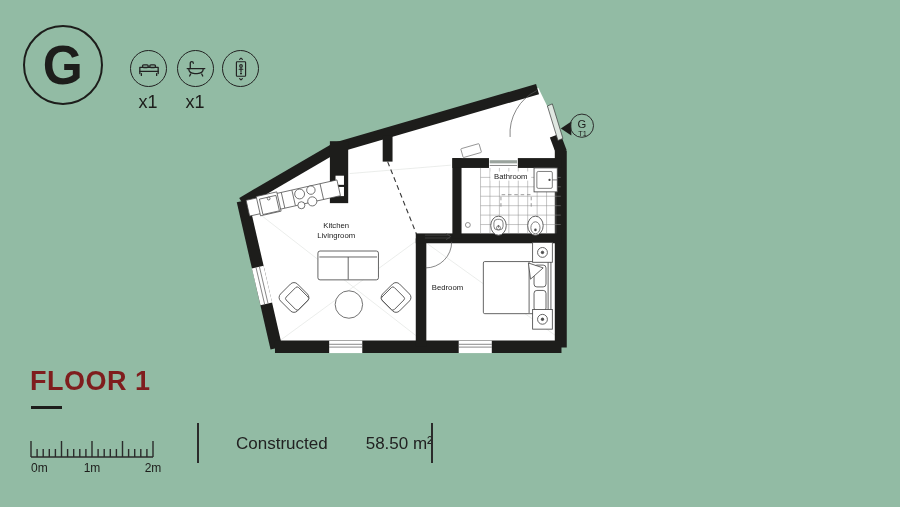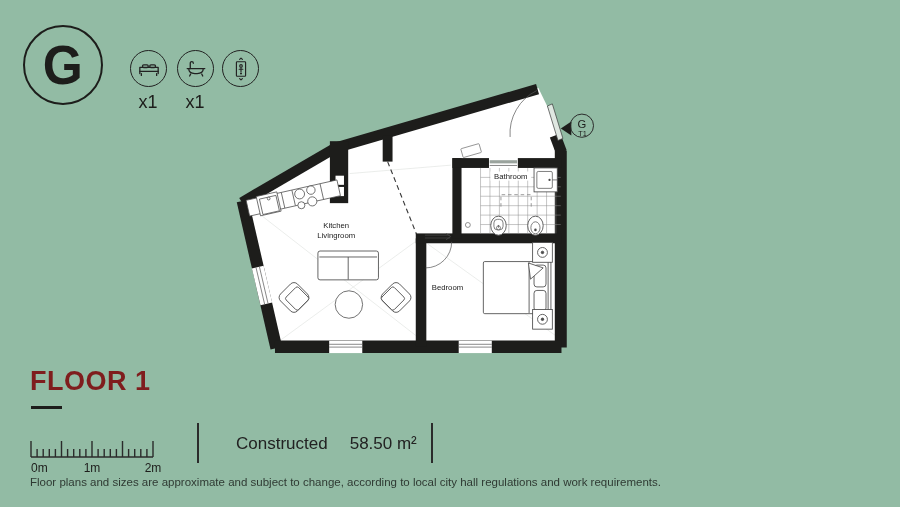--- a/index.html
+++ b/index.html
@@ -20,21 +20,21 @@
     width:35px;height:35px;border:1.6px solid #222;border-radius:50%;
     display:flex;align-items:center;justify-content:center;
   }
   .amenity svg{display:block;}
   .count{width:40px;text-align:center;font-size:18px;font-weight:500;color:#1d1d1b;}
   
   .floor-title{left:30px;top:366px;font-size:27px;letter-spacing:.5px;color:#7f1d1d;font-weight:bold;}
   .floor-dash{left:31px;top:406px;width:31px;height:3px;background:#1d1d1b;}
   .vdiv{width:2px;height:40px;background:#2b2b2b;top:423px;}
   .constructed{left:236px;top:434px;font-size:17px;color:#222;}
-  .constructed b{font-weight:400;margin-left:22px;}
+  .constructed b{font-weight:400;margin-left:38px;}
   .disclaimer{left:30px;top:476px;font-size:11.5px;color:#2f3a33;}
   svg text{font-family:"Liberation Sans", sans-serif;}
 </style>
 </head>
 <body>
 
 <div id="app">
 
   <div class="abs g-badge">
     <span>G</span>
@@ -247,15 +247,14 @@
     <text x="64" y="41" text-anchor="middle" font-size="12" fill="#1d1d1b">1m</text>
     <text x="125" y="41" text-anchor="middle" font-size="12" fill="#1d1d1b">2m</text>
   </svg>
 
   <div class="abs vdiv" style="left:197px;"></div>
   <div class="abs constructed">
     <span>Constructed</span><b>58.50 m²</b>
   </div>
   <div class="abs vdiv" style="left:431px;"></div>
 
-  <div class="abs disclaimer">Floor plans and sizes are approximate and subject to change, according to local city hall regulations and work requirements.</div>
 
 </div>
 
 </body></html>

